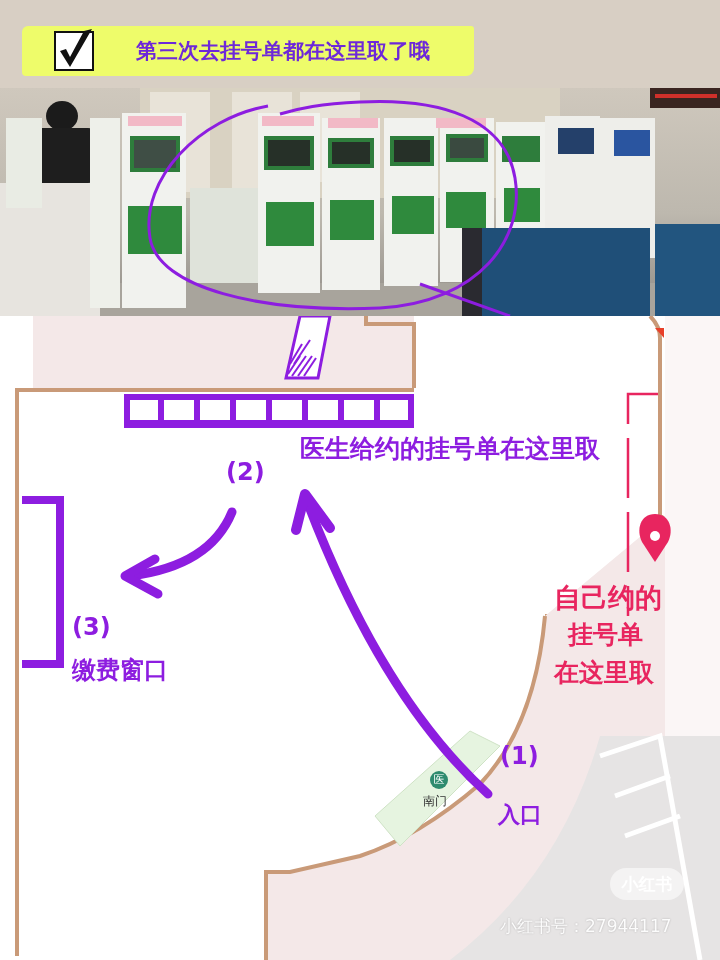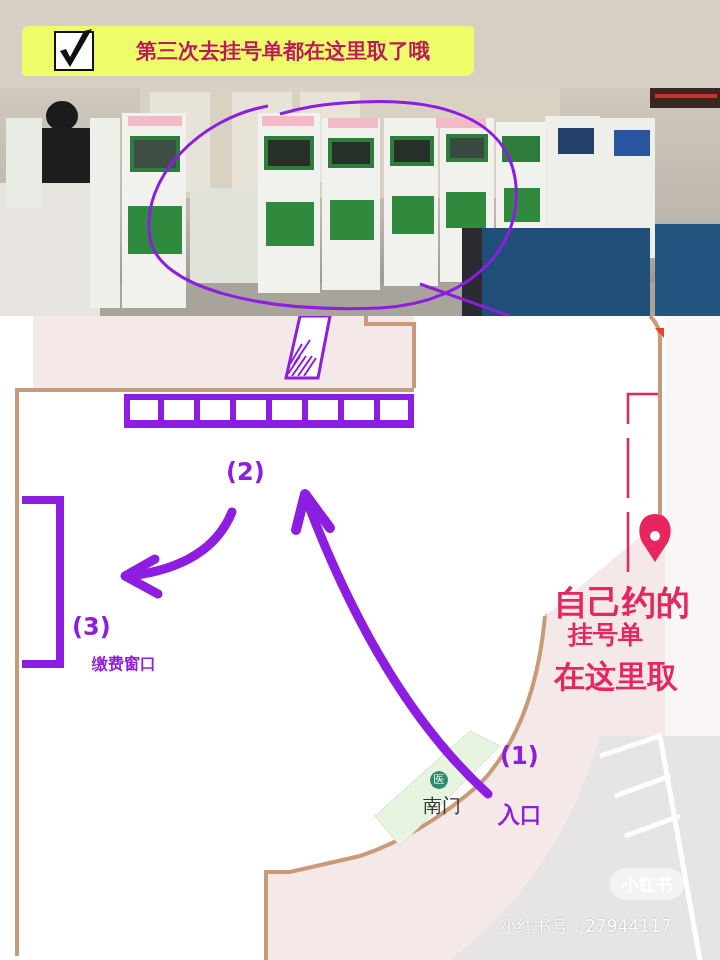--- a/index.html
+++ b/index.html
@@ -1,28 +1,28 @@
 <!DOCTYPE html>
 <html><head>
 <meta charset="utf-8">
 <style>
   html, body { margin: 0; padding: 0; }
   body { width: 720px; height: 960px; position: relative; overflow: hidden; background: #ffffff; font-family: "DejaVu Sans", sans-serif; }
   .header-band { position: absolute; left: 0; top: 0; width: 720px; height: 88px; background: #d8cfc4; }
   .title-banner { position: absolute; left: 22px; top: 26px; width: 452px; height: 50px; background: #eefc6a; border-radius: 6px 3px 8px 4px; display: flex; align-items: center; }
   .check-box { width: 40px; height: 40px; margin-left: 32px; background: #fff; border: 2px solid #111; box-sizing: border-box; position: relative; }
   .check-box svg { position: absolute; left: -2px; top: -10px; }
-  .title-text { margin-left: 42px; font-weight: bold; font-size: 21px; color: #be185d; letter-spacing: 0px; }
+  .title-text { margin-left: 42px; font-weight: bold; font-size: 21px; color: #6d28d9; letter-spacing: 0px; }
   .photo { position: absolute; left: 0; top: 88px; width: 720px; height: 228px; background: linear-gradient(180deg, #cfc8bd 0%, #bdb8ae 55%, #8f8b85 100%); overflow: hidden; }
   .map { position: absolute; left: 0; top: 316px; width: 720px; height: 644px; background: #ffffff; overflow: hidden; }
   .overlay { position: absolute; left: 0; top: 0; width: 720px; height: 960px; pointer-events: none; }
   .hand { position: absolute; font-weight: bold; white-space: nowrap; }
   .purple { color: #8d1de0; }
   .pink { color: #e8255f; }
-  .poi-label { position: absolute; left: 423px; top: 793px; font-size: 19px; color: #333; }
+  .poi-label { position: absolute; left: 423px; top: 793px; font-size: 12px; color: #333; }
   .poi-icon { position: absolute; left: 430px; top: 771px; width: 18px; height: 18px; border-radius: 50%; background: #2e8b6e; color: #fff; font-size: 11px; text-align: center; line-height: 18px; }
   .wm-badge { position: absolute; left: 610px; top: 868px; width: 74px; height: 32px; border-radius: 16px; background: rgba(255,255,255,0.55); color: rgba(255,255,255,0.95); font-size: 17px; font-weight: bold; text-align: center; line-height: 32px; }
   .wm-id { position: absolute; left: 500px; top: 915px; font-size: 17px; color: rgba(255,255,255,0.95); text-shadow: 0 0 2px rgba(0,0,0,0.25); text-align: right; }
 </style>
 </head>
 <body>
 
 <div class="header-band">
   <div class="title-banner">
     <div class="check-box">
@@ -156,27 +156,28 @@
 
     <path d="M232 196 Q 210 250 130 260" fill="none" stroke="#8d1de0" stroke-width="9" stroke-linecap="round"></path>
     <path d="M155 243 L125 260 L158 278" fill="none" stroke="#8d1de0" stroke-width="9" stroke-linecap="round" stroke-linejoin="round"></path>
 
     <path d="M488 478 Q 380 380 305 180" fill="none" stroke="#8d1de0" stroke-width="9" stroke-linecap="round"></path>
     <path d="M296 214 L305 178 L330 212" fill="none" stroke="#8d1de0" stroke-width="10" stroke-linecap="round" stroke-linejoin="round"></path>
   </svg>
 </div>
 
 <div class="overlay">
+  <span class="hand purple" style="left:300px;top:432px;font-size:25px;">医生给约的挂号单在这里取</span>
   <span class="hand purple" style="left:226px;top:458px;font-size:24px;">(2)</span>
   <span class="hand purple" style="left:72px;top:613px;font-size:24px;">(3)</span>
-  <span class="hand purple" style="left:92px;top:654px;font-size:16px;">缴费窗口</span>
+  <span class="hand purple" style="left:72px;top:654px;font-size:24px;">缴费窗口</span>
   <span class="hand purple" style="left:500px;top:742px;font-size:24px;">(1)</span>
   <span class="hand purple" style="left:498px;top:800px;font-size:22px;">入口</span>
-  <span class="hand pink" style="left:554px;top:580px;font-size:34px;">自己约的</span>
+  <span class="hand pink" style="left:554px;top:580px;font-size:27px;">自己约的</span>
   <span class="hand pink" style="left:554px;top:618px;font-size:25px;margin-left:14px;">挂号单</span>
-  <span class="hand pink" style="left:554px;top:656px;font-size:31px;">在这里取</span>
+  <span class="hand pink" style="left:554px;top:656px;font-size:25px;">在这里取</span>
 
   <div class="poi-icon">医</div>
   <span class="poi-label">南门</span>
 
   <div class="wm-badge">小红书</div>
   <span class="wm-id">小红书号：27944117</span>
 </div>
 
 </body></html>

